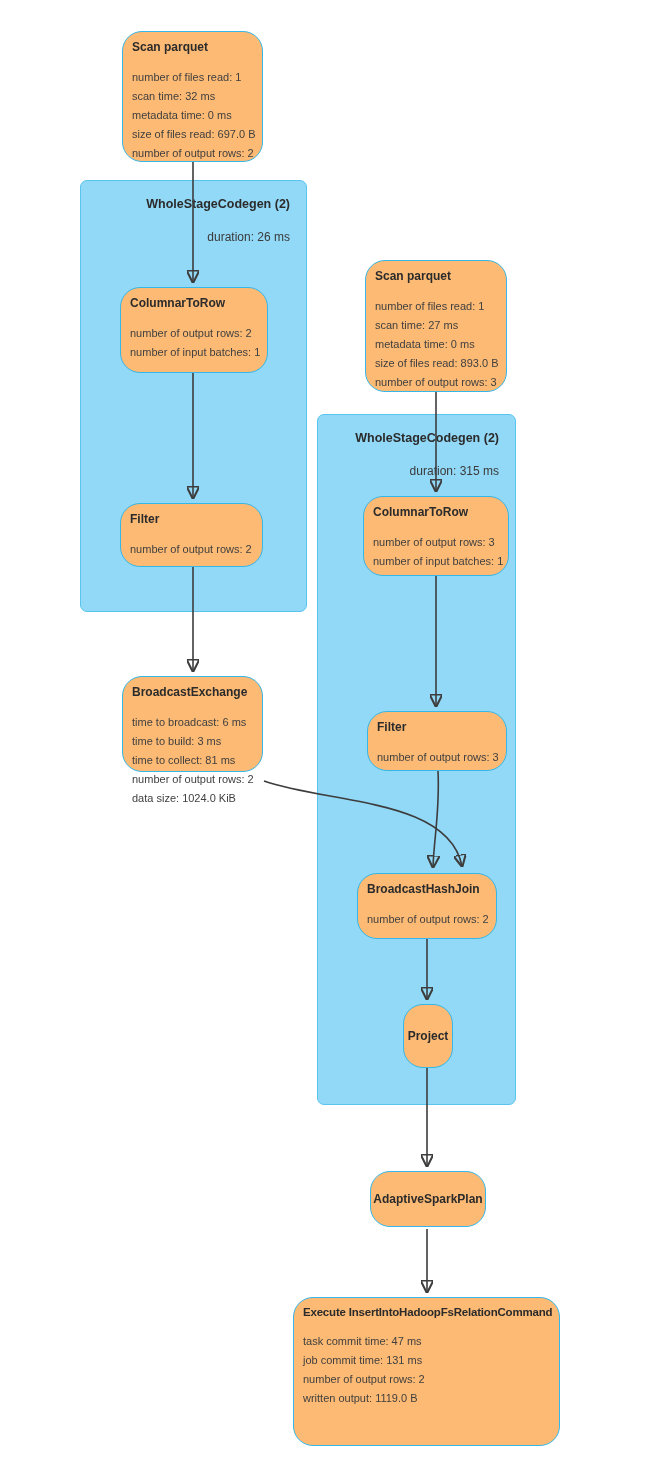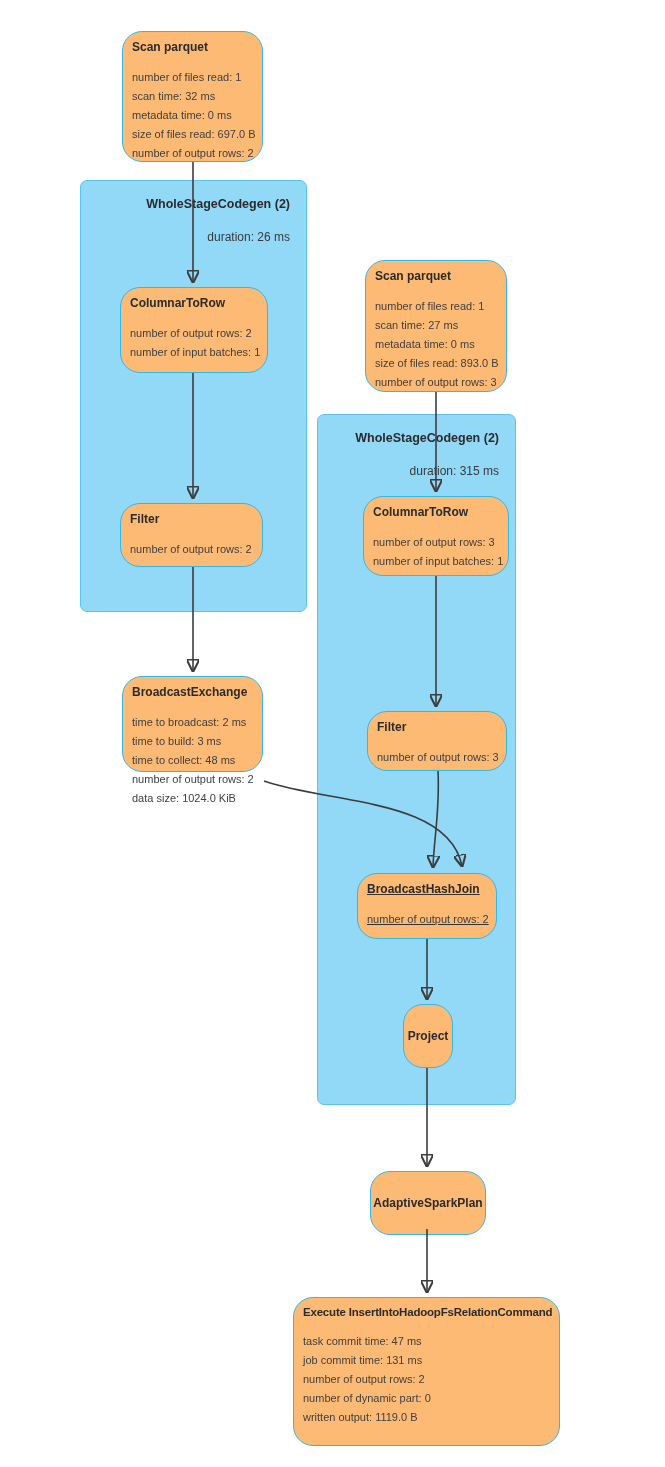--- a/index.html
+++ b/index.html
@@ -60,23 +60,23 @@
     <div class="metric">number of input batches: 1</div>
   </div>
 
   <div class="node" style="left:120px;top:503px;width:143px;height:64px;">
     <div class="node-title">Filter</div>
     <div class="metric">number of output rows: 2</div>
   </div>
 
   <div class="node" style="left:122px;top:676px;width:141px;height:96px;">
     <div class="node-title">BroadcastExchange</div>
-    <div class="metric">time to broadcast: 2 ms</div>
+    <div class="metric">time to broadcast: 6 ms</div>
     <div class="metric">time to build: 3 ms</div>
-    <div class="metric">time to collect: 48 ms</div>
+    <div class="metric">time to collect: 81 ms</div>
     <div class="metric">number of output rows: 2</div>
     <div class="metric">data size: 1024.0 KiB</div>
   </div>
 
   <div class="node" style="left:365px;top:260px;width:142px;height:132px;">
     <div class="node-title">Scan parquet</div>
     <div class="metric">number of files read: 1</div>
     <div class="metric">scan time: 27 ms</div>
     <div class="metric">metadata time: 0 ms</div>
     <div class="metric">size of files read: 893.0 B</div>
@@ -87,39 +87,38 @@
     <div class="node-title">ColumnarToRow</div>
     <div class="metric">number of output rows: 3</div>
     <div class="metric">number of input batches: 1</div>
   </div>
 
   <div class="node" style="left:367px;top:711px;width:140px;height:60px;">
     <div class="node-title">Filter</div>
     <div class="metric">number of output rows: 3</div>
   </div>
 
-  <div class="node" style="left:357px;top:873px;width:140px;height:66px;text-decoration:underline;">
+  <div class="node" style="left:357px;top:873px;width:140px;height:66px;">
     <div class="node-title">BroadcastHashJoin</div>
     <div class="metric">number of output rows: 2</div>
   </div>
 
   <div class="node center" style="left:403px;top:1004px;width:50px;height:64px;align-items:center;">
     <div class="node-title">Project</div>
   </div>
 
-  <div class="node center" style="left:370px;top:1171px;width:116px;height:64px;">
+  <div class="node center" style="left:370px;top:1171px;width:116px;height:56px;">
     <div class="node-title">AdaptiveSparkPlan</div>
   </div>
 
   <div class="node wide" style="left:293px;top:1297px;width:267px;height:149px;">
     <div class="node-title">Execute InsertIntoHadoopFsRelationCommand</div>
     <div class="metric">task commit time: 47 ms</div>
     <div class="metric">job commit time: 131 ms</div>
     <div class="metric">number of output rows: 2</div>
-    <div class="metric">number of dynamic part: 0</div>
     <div class="metric">written output: 1119.0 B</div>
   </div>
 
   <svg class="edges" width="665" height="1467">
     <defs>
       <marker id="arrow" viewBox="0 0 10 10" refX="9" refY="5" markerWidth="8" markerHeight="8" orient="auto-start-reverse">
         <path d="M0,0 L10,5 L0,10 z" fill="#222" stroke="none"></path>
       </marker>
     </defs>
     <path d="M193,162 L193,282" marker-end="url(#arrow)"></path>

